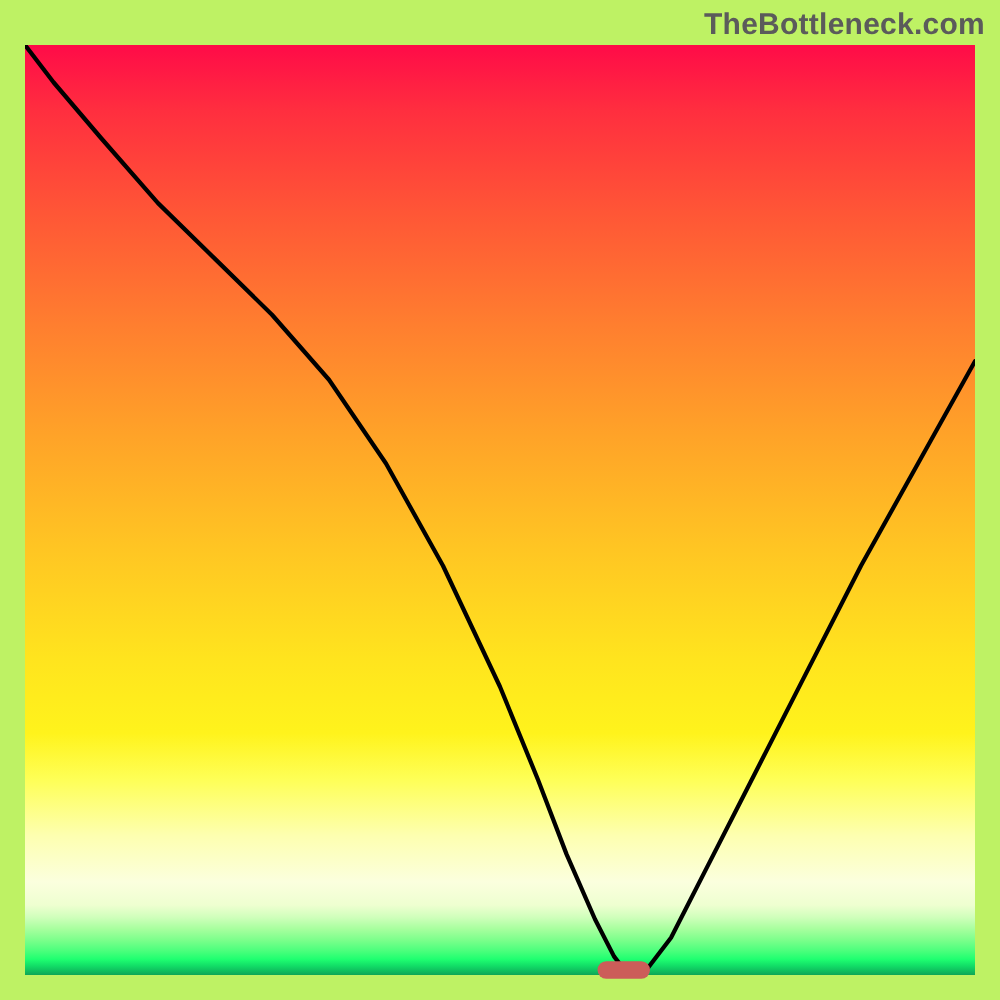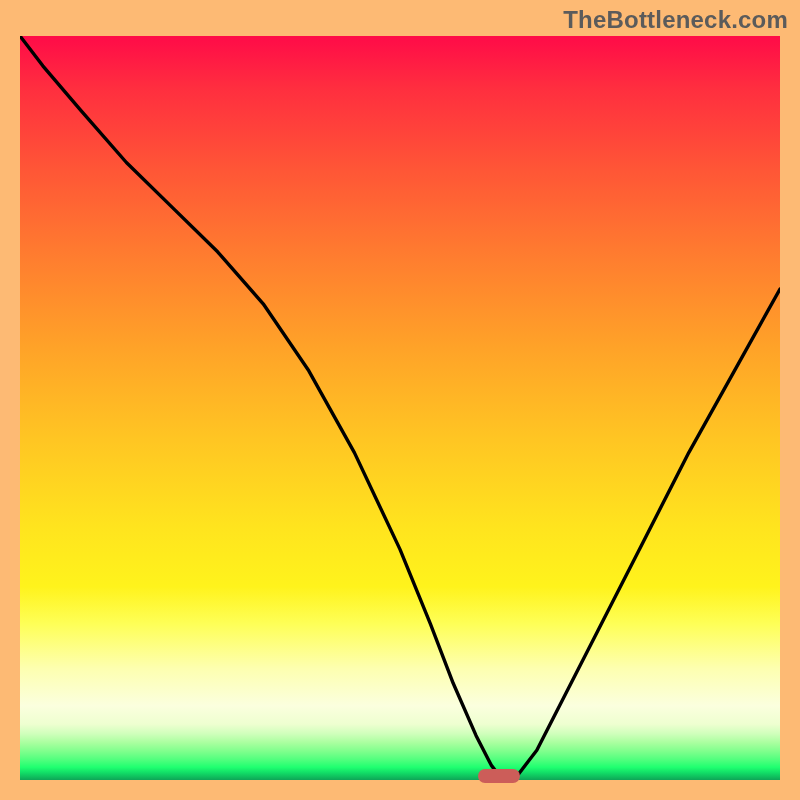--- a/index.html
+++ b/index.html
@@ -9,21 +9,21 @@
     height: 800px;
     background: #000;
     overflow: hidden;
   }
   .frame {
     position: absolute;
     left: 0;
     top: 0;
     width: 800px;
     height: 800px;
-    background: #fdba74;
+    background: #bef264;
   }
   .watermark {
     position: absolute;
     top: 6px;
     right: 12px;
     font-family: Arial, Helvetica, sans-serif;
     font-size: 24px;
     font-weight: 600;
     color: #5b5b5b;
     letter-spacing: 0.2px;

